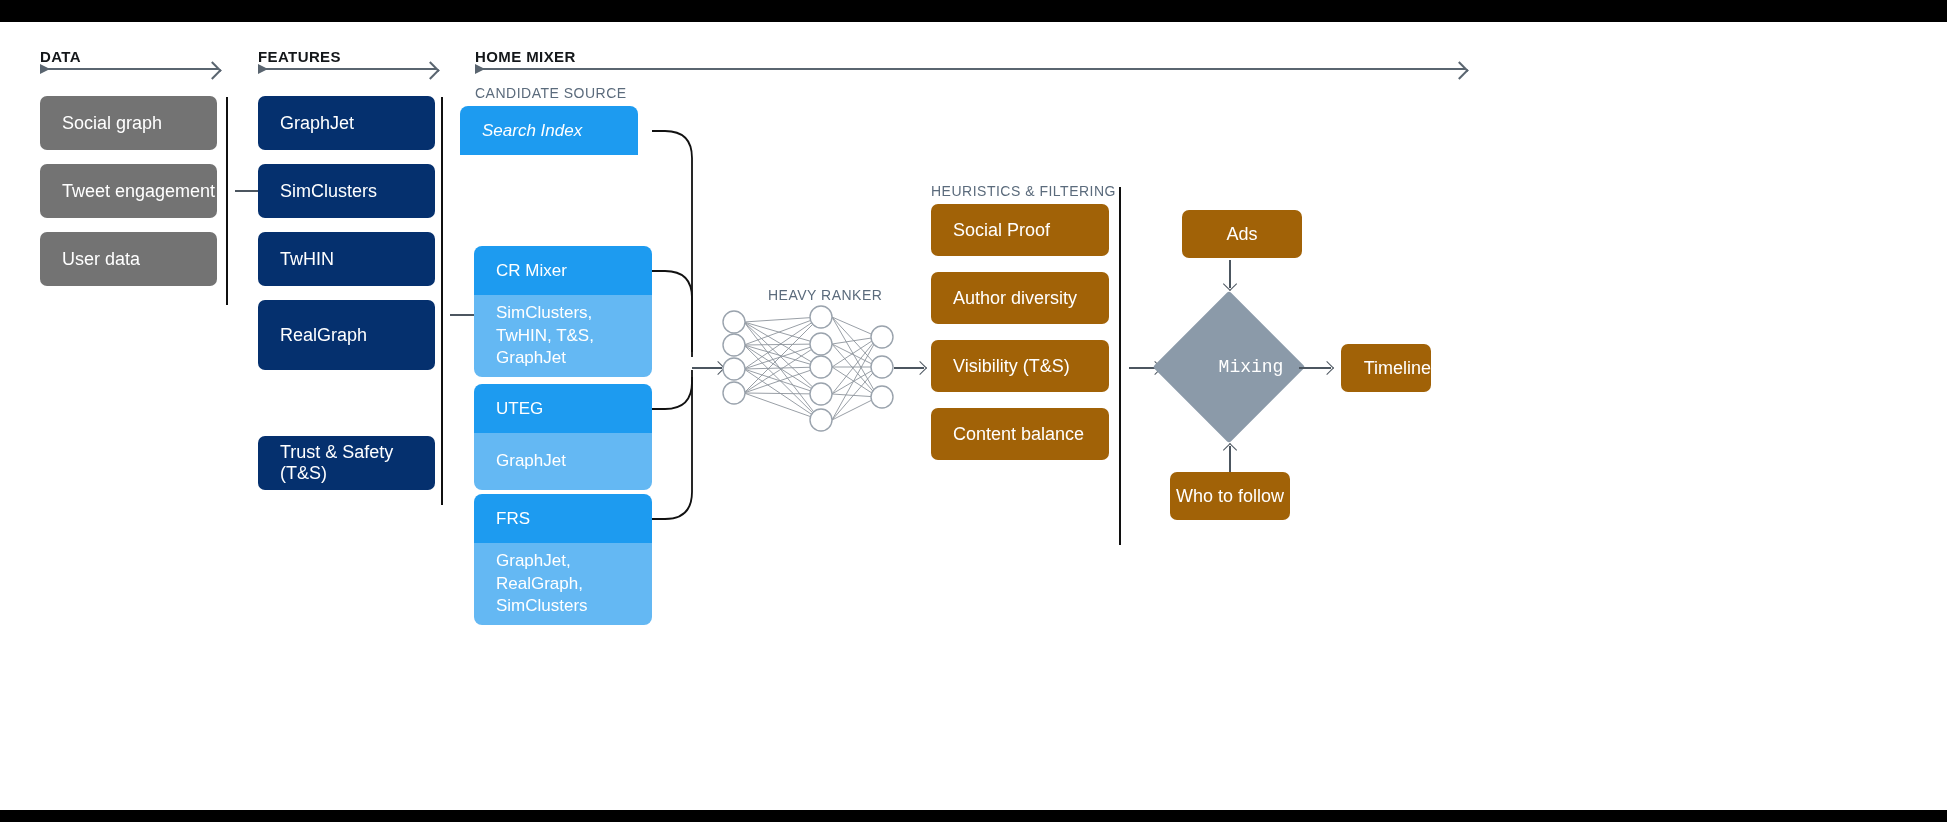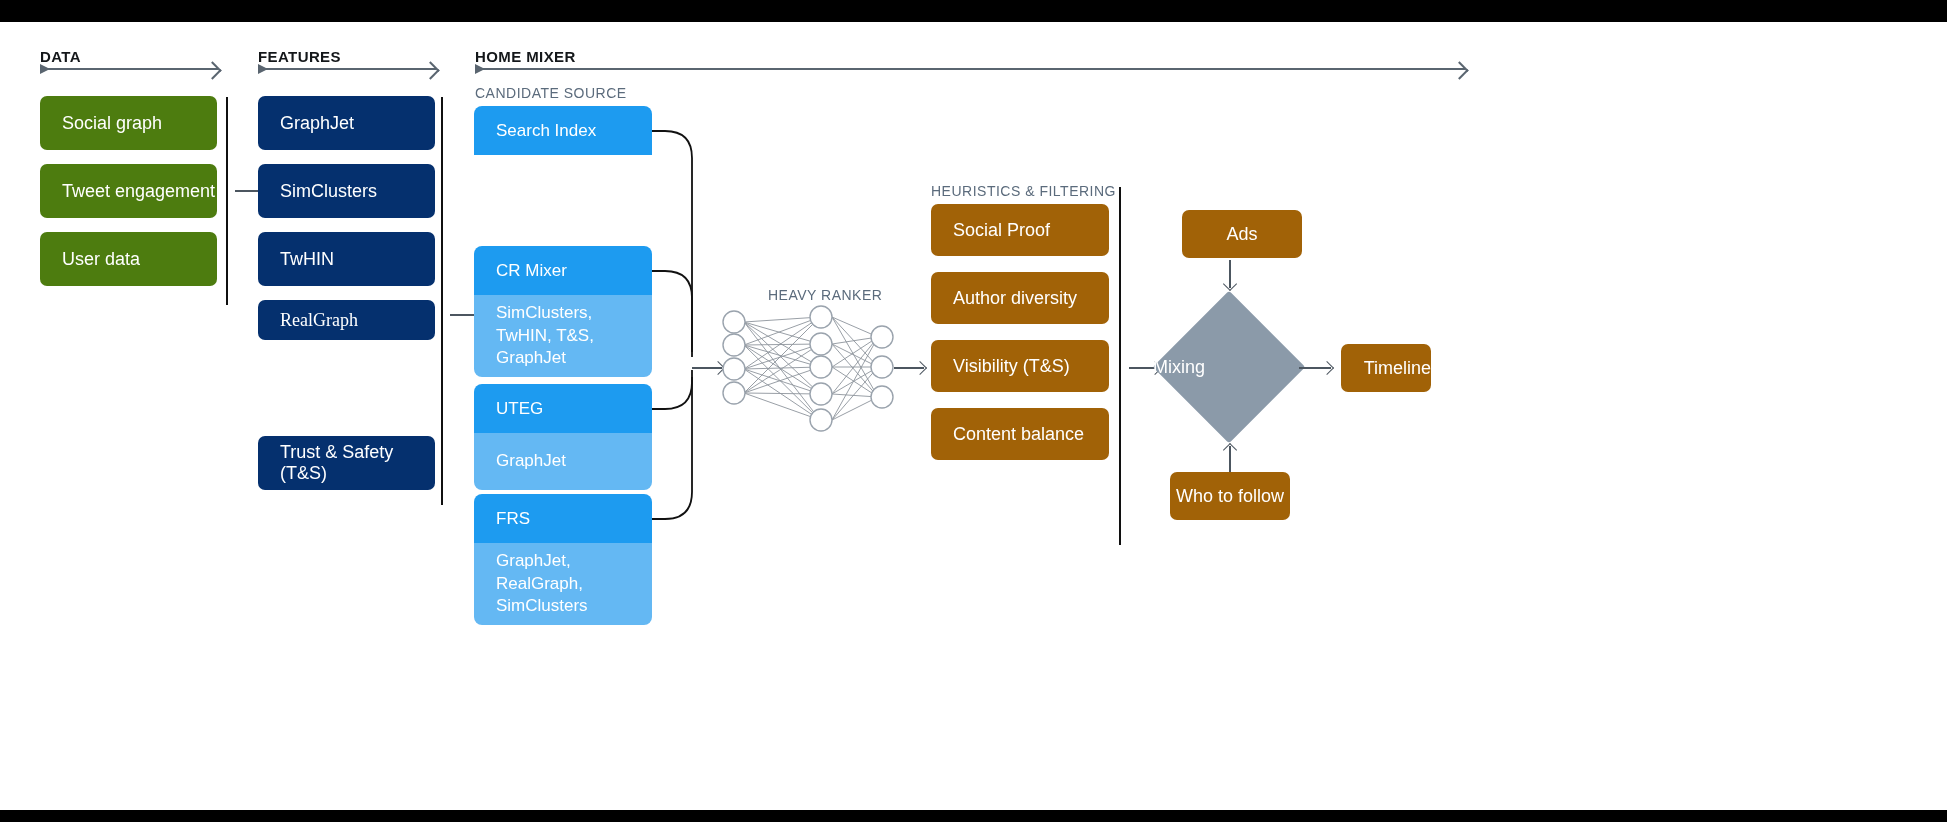--- a/index.html
+++ b/index.html
@@ -13,21 +13,21 @@
   .axis{position:absolute;height:2px;background:#5a6570;}
   .axis:before{content:"";position:absolute;left:0;top:-4px;width:0;height:0;
     border-top:5px solid transparent;border-bottom:5px solid transparent;border-left:10px solid #5a6570;}
   .axis:after{content:"";position:absolute;right:-1px;top:-4.5px;width:11px;height:11px;
     border-top:2px solid #5a6570;border-right:2px solid #5a6570;transform:rotate(45deg);}
 
   .vdiv{position:absolute;width:2px;background:#101010;}
 
   .box{position:absolute;border-radius:7px;display:flex;align-items:center;box-sizing:border-box;
        padding-left:22px;color:#fff;font-size:18px;}
-  .box.blue{background:#4d7c0f;}
+  .box.blue{background:#737373;}
   .box.navy{background:#05306e;}
   .box.sky{background:#a16207;}
 
   .cs-card{position:absolute;border-radius:8px;overflow:hidden;}
   .cs-head{background:#1d9bf0;color:#fff;font-size:17px;display:flex;align-items:center;padding-left:22px;box-sizing:border-box;}
   .cs-body{background:#64b8f3;color:#fff;font-size:17px;display:flex;align-items:center;padding:0 18px 0 22px;box-sizing:border-box;line-height:1.35;}
 
   .harrow{position:absolute;height:1.5px;background:#4c5660;}
   .harrow:after{content:"";position:absolute;right:-1px;top:-4px;width:9px;height:9px;
     border-top:1.5px solid #4c5660;border-right:1.5px solid #4c5660;transform:rotate(45deg);}
@@ -86,30 +86,30 @@
 
     <div class="box navy" style="left:258px;top:74px;width:177px;height:54px;">
       <span>GraphJet</span>
     </div>
     <div class="box navy" style="left:258px;top:142px;width:177px;height:54px;">
       <span>SimClusters</span>
     </div>
     <div class="box navy" style="left:258px;top:210px;width:177px;height:54px;">
       <span>TwHIN</span>
     </div>
-    <div class="box navy" style="left:258px;top:278px;width:177px;height:40px;font-family:Liberation Serif, serif;">
+    <div class="box navy" style="left:258px;top:278px;width:177px;height:70px;">
       <span>RealGraph</span>
     </div>
     <div class="box navy" style="left:258px;top:414px;width:177px;height:54px;">
       <span>Trust &amp; Safety (T&amp;S)</span>
     </div>
 
     <div class="harrow" style="left:450px;top:292px;width:32px;"></div>
 
-    <div class="cs-card" style="left:474px;top:84px;width:178px;height:131px;">
+    <div class="cs-card" style="left:460px;top:84px;width:178px;height:131px;font-style:italic;">
       <div class="cs-head" style="height:49px;">Search Index</div>
     </div>
 
     <div class="cs-card" style="left:474px;top:224px;width:178px;height:131px;">
       <div class="cs-head" style="height:49px;">CR Mixer</div>
       <div class="cs-body" style="height:82px;">SimClusters, TwHIN, T&amp;S, GraphJet</div>
     </div>
 
     <div class="cs-card" style="left:474px;top:362px;width:178px;height:106px;">
       <div class="cs-head" style="height:49px;">UTEG</div>
@@ -137,21 +137,21 @@
     <div class="harrow" style="left:894px;top:345px;width:30px;"></div>
     <div class="harrow" style="left:1129px;top:345px;width:30px;"></div>
     <div class="harrow" style="left:692px;top:345px;width:30px;"></div>
 
     <div class="box sky" style="left:1170px;top:188px;width:120px;height:48px;padding-left:0;justify-content:center;margin-left:12px;">
       <span>Ads</span>
     </div>
     <div class="varrow-d" style="left:1229px;top:238px;height:28px;"></div>
 
     <div class="diamond" style="left:1175px;top:291px;width:108px;height:108px;"></div>
-    <div class="diamond-label" style="left:1117px;top:331px;width:124px;height:28px;">Mixing</div>
+    <div class="diamond-label" style="left:1189px;top:331px;width:124px;height:28px;font-family:Liberation Mono, monospace;">Mixing</div>
 
     <div class="varrow-u" style="left:1229px;top:424px;height:28px;"></div>
     <div class="box sky" style="left:1170px;top:450px;width:120px;height:48px;padding-left:0;justify-content:center;">
       <span>Who to follow</span>
     </div>
 
     <div class="harrow" style="left:1299px;top:345px;width:32px;"></div>
     <div class="box sky" style="left:1341px;top:322px;width:90px;height:48px;padding-left:0;justify-content:flex-end;">
       <span>Timeline</span>
     </div>

